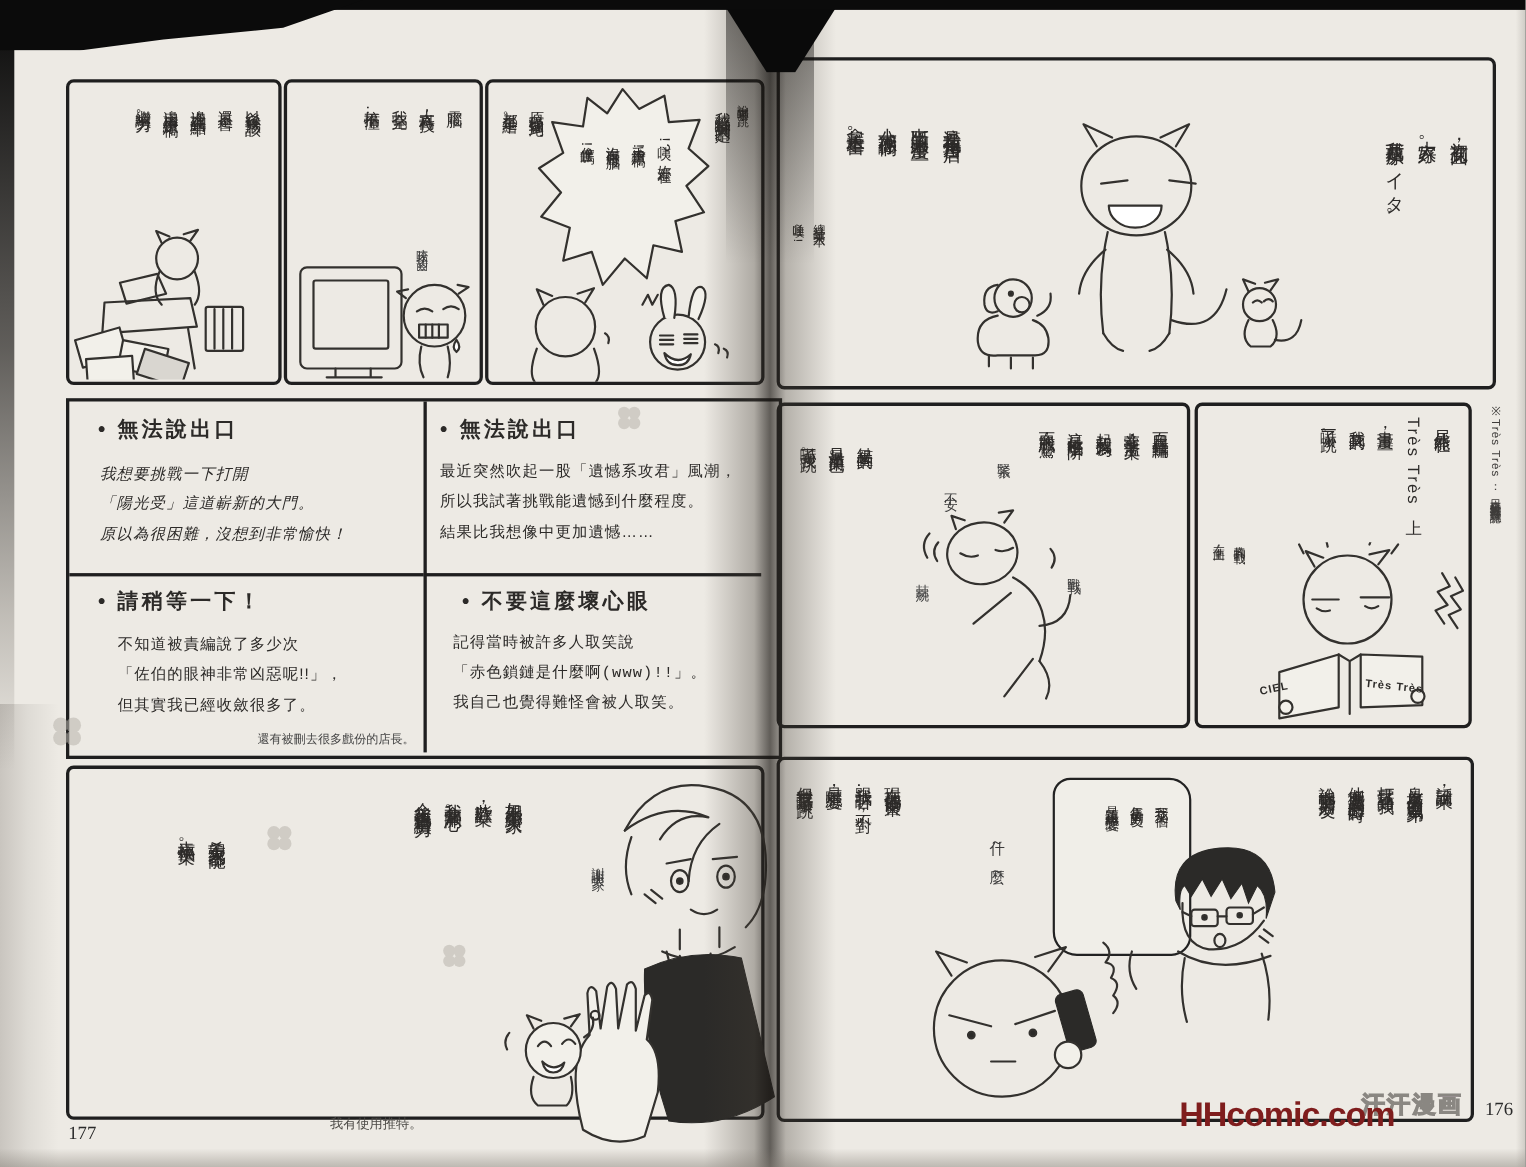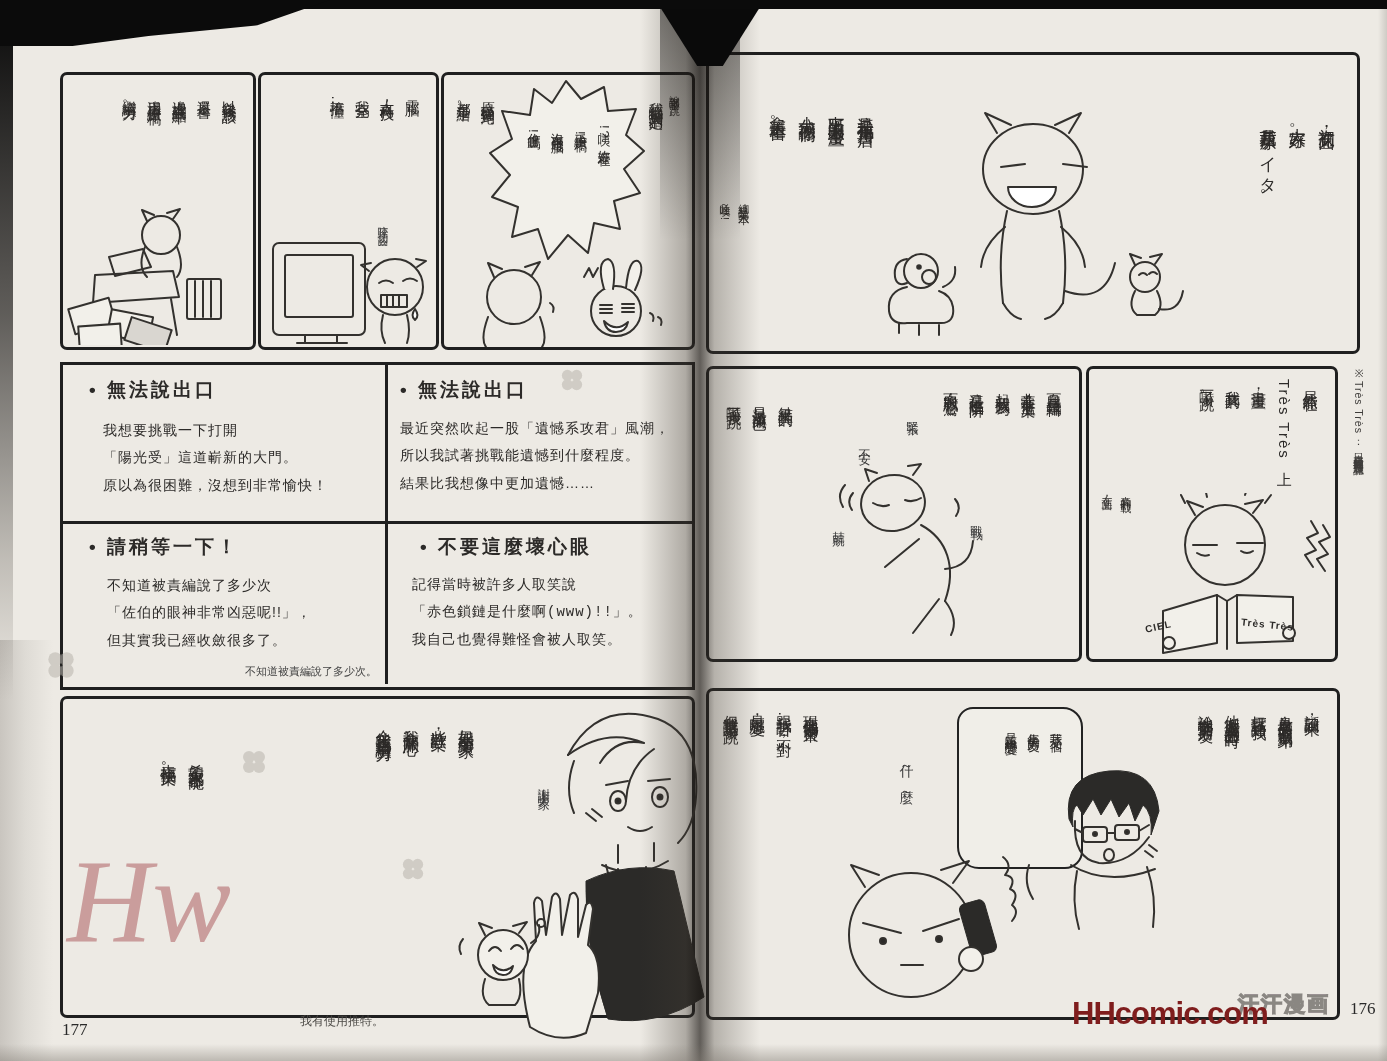--- a/index.html
+++ b/index.html
@@ -126,57 +126,56 @@
         <path d="M168,33 q3,-30 12,-27 q8,5 -3,29" fill="#f2f0ea"></path>
         <path d="M142,50 h12 M142,54 h12 M142,58 h12"></path>
         <path d="M164,49 h12 M164,53 h12 M164,57 h12"></path>
         <path d="M146,66 q12,12 24,1 q-2,10 -12,10 q-10,0 -12,-11" fill="#fff"></path>
         <path d="M126,22 l5,-9 l4,9 l5,-9"></path>
         <path d="M192,58 q5,2 3,8 M200,62 q5,2 3,8"></path>
       </g>
     </svg>
   </div>
 
-  <div class="abs" style="left:60px;top:362px;width:629px;height:322px;border:3px solid #1f1f1f;">
+  <div class="abs" style="left:60px;top:362px;width:629px;height:322px;border:3px solid #1f1f1f;padding-left:16px;">
     <div class="abs" style="left:0;top:0;width:322px;height:156px;">
       <div class="cellt abs" style="left:26px;top:12px;">• 無法說出口</div>
-      <div class="cellb h abs" style="left:40px;top:52px;">我想要挑戰一下打開
+      <div class="cellb h abs" style="left:28px;top:52px;font-style:italic;">我想要挑戰一下打開
 「陽光受」這道嶄新的大門。
 原以為很困難，沒想到非常愉快！</div>
     </div>
     <div class="abs" style="left:322px;top:0;width:304px;height:156px;border-left:3px solid #1f1f1f;">
       <div class="cellt abs" style="left:12px;top:12px;">• 無法說出口</div>
       <div class="cellb h abs" style="left:12px;top:50px;">最近突然吹起一股「遺憾系攻君」風潮，
 所以我試著挑戰能遺憾到什麼程度。
 結果比我想像中更加遺憾……</div>
     </div>
     <div class="abs" style="left:0;top:156px;width:322px;height:160px;border-top:3px solid #1f1f1f;">
       <div class="cellt abs" style="left:26px;top:10px;">• 請稍等一下！</div>
       <div class="cellb h abs" style="left:44px;top:48px;">不知道被責編說了多少次
 「佐伯的眼神非常凶惡呢!!」，
 但其實我已經收斂很多了。</div>
-      <div class="abs" style="right:8px;bottom:5px;font-size:11px;color:#454545;">不知道被責編說了多少次。</div>
+      <div class="abs" style="right:8px;bottom:5px;font-size:11px;color:#454545;">還有被刪去很多戲份的店長。</div>
     </div>
     <div class="abs" style="left:322px;top:156px;width:304px;height:160px;border-left:3px solid #1f1f1f;border-top:3px solid #1f1f1f;">
       <div class="cellt abs" style="left:16px;top:10px;margin-left:16px;">• 不要這麼壞心眼</div>
       <div class="cellb h abs" style="left:24px;top:48px;font-family:Liberation Mono, monospace;">記得當時被許多人取笑說
 「赤色鎖鏈是什麼啊(www)!!」。
 我自己也覺得難怪會被人取笑。</div>
     </div>
   </div>
 
   <div class="panel" style="left:60px;top:696px;width:629px;height:316px;">
     <div class="v abs" style="right:212px;top:18px;font-size:16px;">如果能帶給大家
 些許歡樂，
 我會非常開心。
 今後我也會繼續努力。</div>
     <div class="v abs" style="left:92px;top:52px;font-size:16px;">希望大家都能
 幸福快樂。</div>
     <div class="v abs hand" style="left:470px;top:80px;font-size:12px;">謝謝大家—</div>
-    <div class="monogram abs" style="left:4px;top:150px;">Hw</div>
     <svg class="abs" style="left:415px;top:-2px;z-index:5;" width="280" height="352" viewBox="0 0 280 352">
       <g class="ink">
         <path d="M90,58 Q120,2 180,22 Q222,38 218,100 Q216,130 200,146"></path>
         <path d="M90,58 Q128,30 166,46 Q138,40 122,66"></path>
         <path d="M176,52 Q150,70 148,104"></path>
         <path d="M96,64 Q86,92 96,116"></path>
         <ellipse cx="140" cy="104" rx="8" ry="10"></ellipse>
           <ellipse cx="182" cy="100" rx="8" ry="10"></ellipse>
         <circle cx="140" cy="104" r="2.5" fill="#2b2a28"></circle>
           <circle cx="182" cy="100" r="2.5" fill="#2b2a28"></circle>

